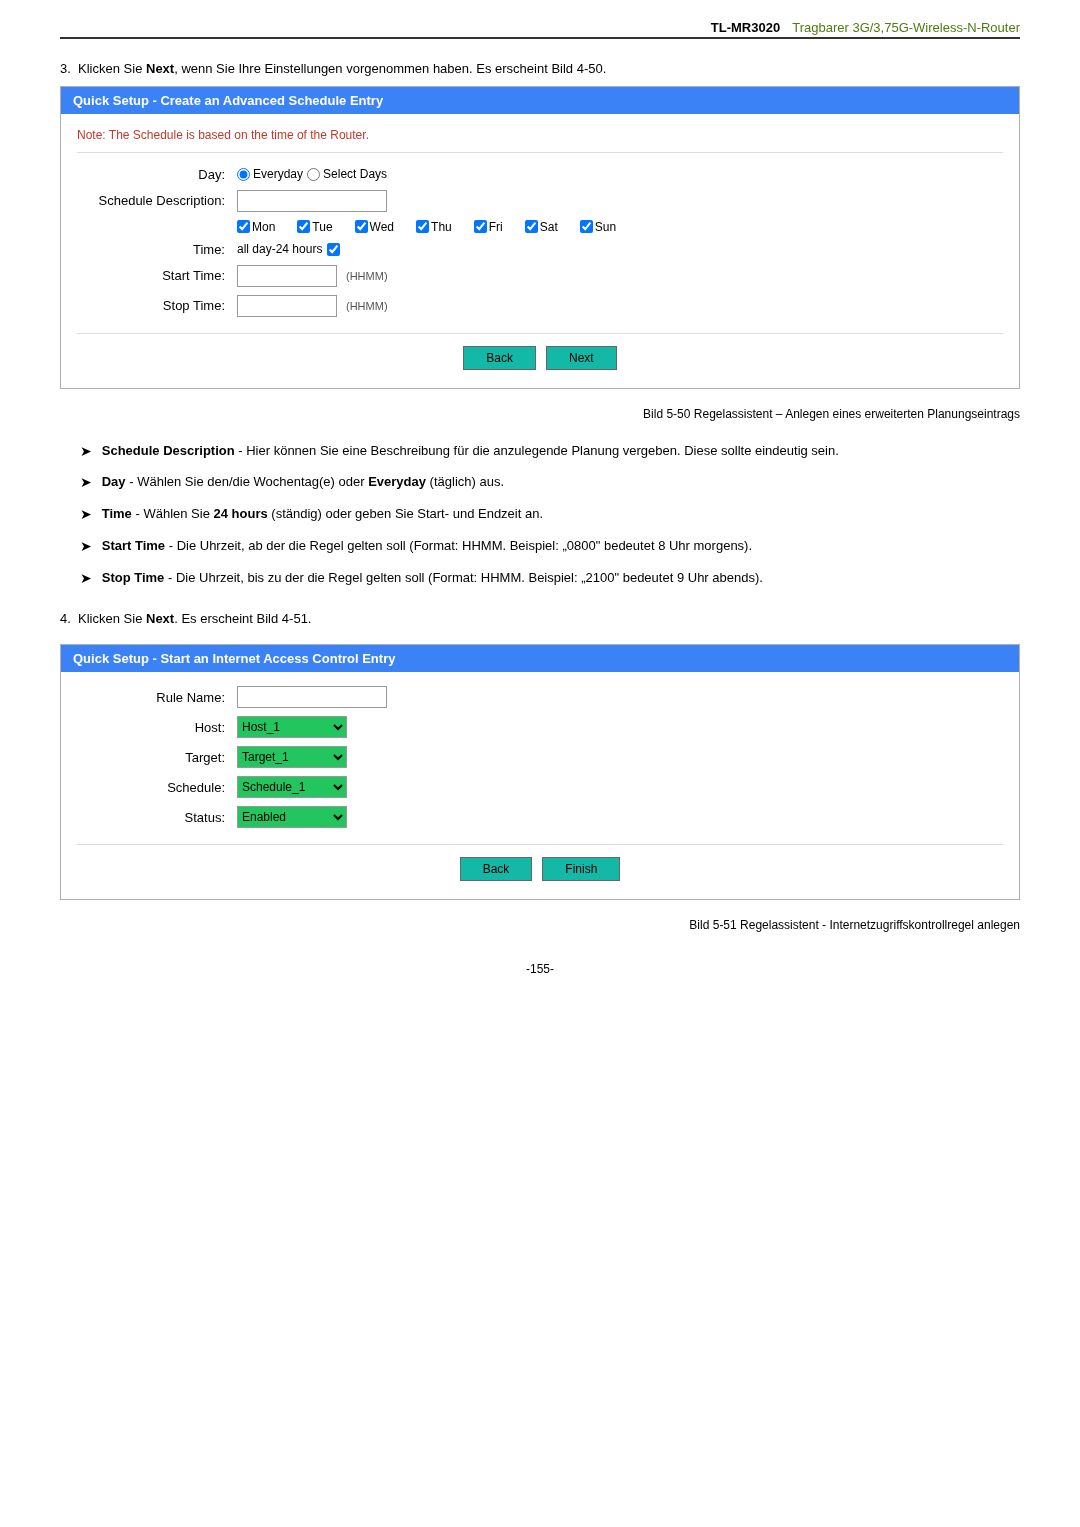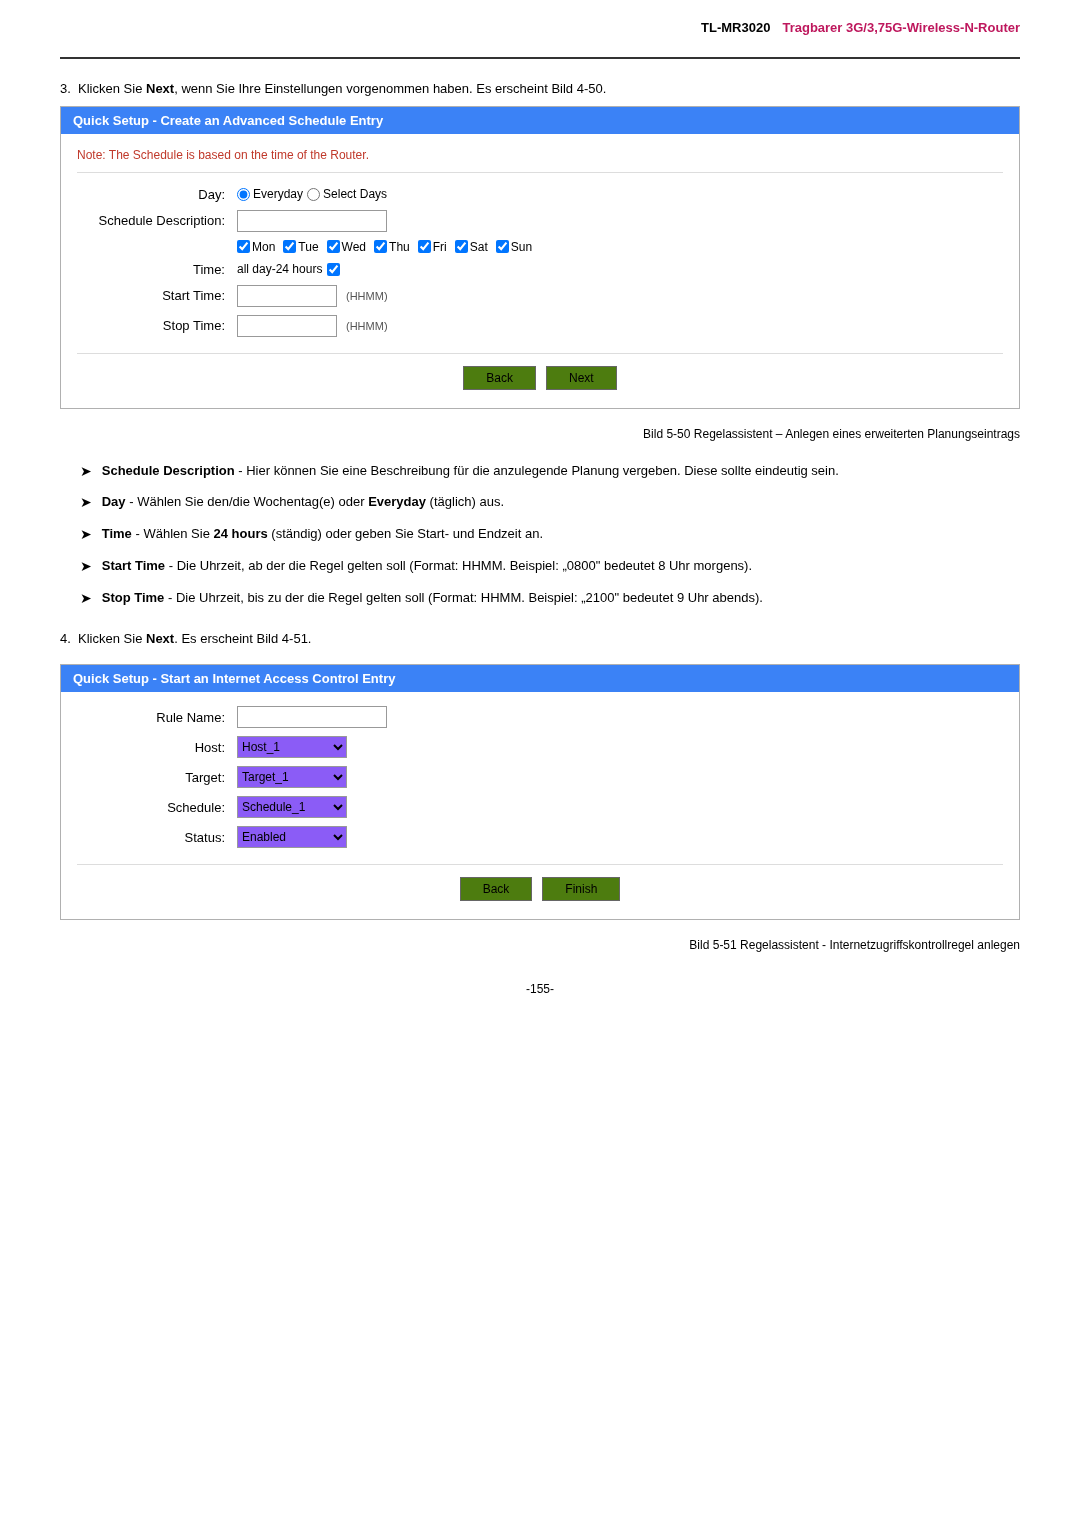--- a/index.html
+++ b/index.html
@@ -10,34 +10,34 @@
       color: #000000;
       width: 1080px;
       min-height: 1527px;
       padding: 20px 60px 40px 60px;
     }
 
     .header-bar {
       display: flex;
       justify-content: flex-end;
       border-bottom: 2px solid #333;
-      padding-bottom: 22px;
+      padding-bottom: 2px;
       margin-bottom: 20px;
     }
     .header-bar span {
       font-size: 13px;
       font-weight: bold;
       color: #000;
     }
     .header-bar .model {
       margin-right: 12px;
     }
     .header-bar .desc {
-      color: #be185d;
-      font-weight: bold;
+      color: #4d7c0f;
+      font-weight: normal;
     }
 
     .step-text {
       margin-bottom: 6px;
       line-height: 1.6;
       font-size: 13px;
     }
 
     
     .ui-box {
@@ -95,21 +95,21 @@
     }
     .radio-label {
       display: flex;
       align-items: center;
       gap: 3px;
       font-size: 12px;
     }
 
     .checkbox-days {
       display: flex;
-      gap: 8px;
+      gap: 22px;
       font-size: 12px;
       flex-wrap: wrap;
     }
     .day-item {
       display: flex;
       align-items: center;
       gap: 2px;
     }
 
     .all-day-row {
@@ -128,21 +128,21 @@
     .button-row {
       display: flex;
       justify-content: center;
       gap: 10px;
       margin-top: 16px;
       padding-top: 12px;
       border-top: 1px solid #ddd;
     }
     .btn {
       border: 1px solid #666;
-      background: #4d7c0f;
+      background: #14b8a6;
       padding: 4px 22px;
       font-size: 12px;
       cursor: pointer;
       min-width: 70px;
     }
 
     .caption-text {
       text-align: right;
       font-size: 12px;
       color: #000;
@@ -171,21 +171,21 @@
     .bullet-text b {
       font-weight: bold;
     }
 
     
     select {
       border: 1px solid #999;
       font-size: 12px;
       height: 22px;
       min-width: 110px;
-      background: #8b5cf6;
+      background: #22c55e;
     }
 
     .page-number {
       text-align: center;
       margin-top: 30px;
       font-size: 12px;
       color: #000;
     }
 
     .step-4-text {

